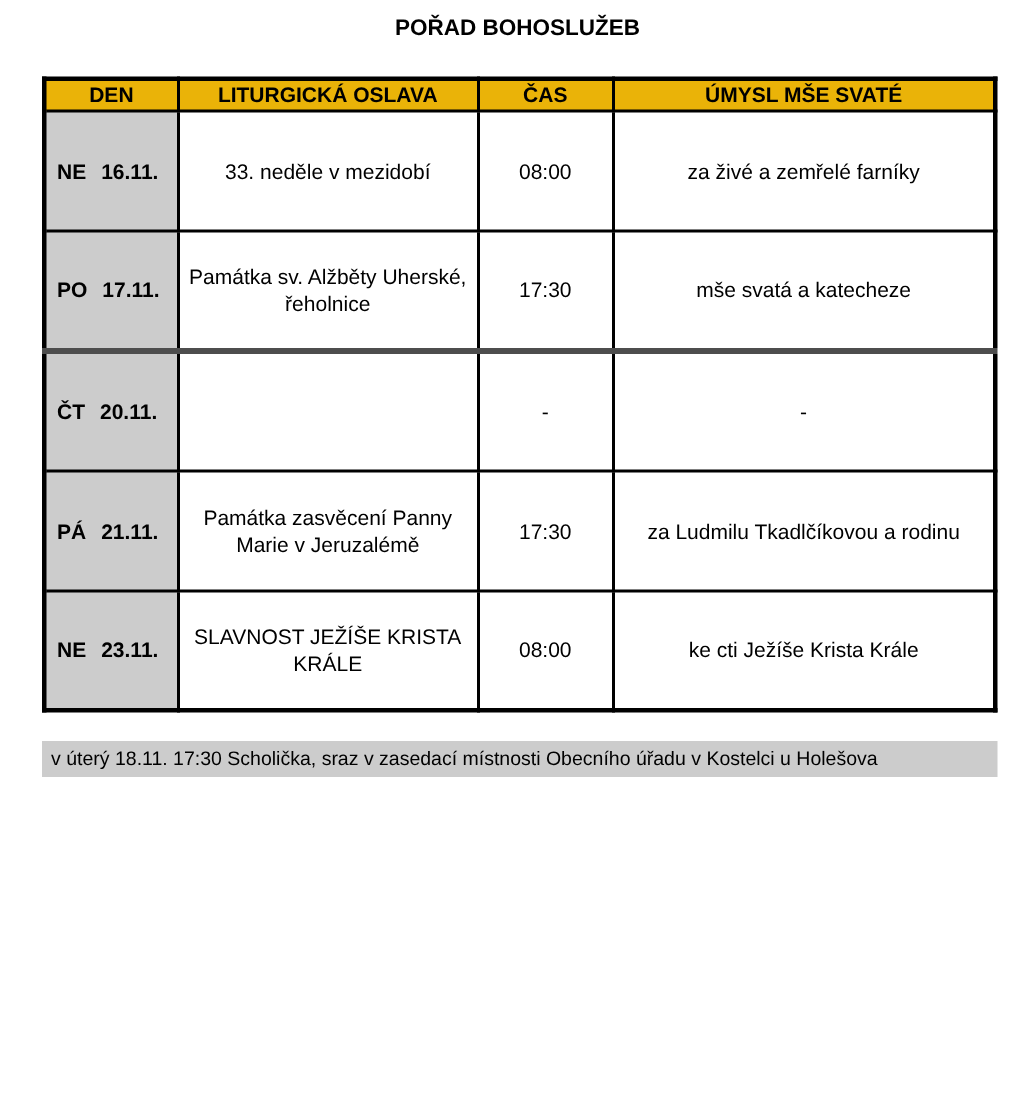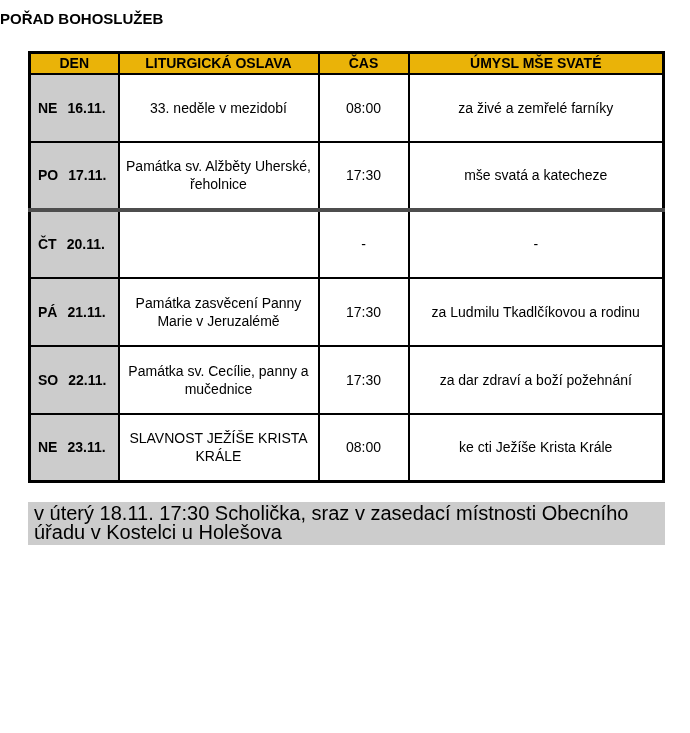--- a/index.html
+++ b/index.html
@@ -11,21 +11,21 @@
     height: 733px;
     font-family: "Liberation Sans", "DejaVu Sans", sans-serif;
     color: #000000;
   }
   .page {
     width: 690px;
     height: 733px;
     overflow: hidden;
   }
   .titles {
-    text-align: left;
+    text-align: center;
     padding-top: 8px;
   }
   .title-main, .title-church {
     font-size: 15px;
     font-weight: bold;
     line-height: 22px;
     margin: 0;
   }
   .title-dates {
     font-size: 14px;
@@ -49,21 +49,21 @@
     border: 2px solid #000000;
     font-size: 14px;
     font-weight: bold;
     height: 21px;
     padding: 1px 2px;
     text-align: center;
     vertical-align: middle;
   }
   table.schedule td {
     border: 2px solid #000000;
-    height: 68px;
+    height: 80px;
     font-size: 14px;
     text-align: center;
     vertical-align: middle;
     padding: 2px 3px;
     line-height: 18px;
   }
   td.day-cell {
     background: #cccccc;
     font-weight: bold;
     text-align: left;
@@ -75,21 +75,21 @@
     padding-left: 4px;
     white-space: nowrap;
   }
   tr.page-break td {
     border-top: 4px solid #4d4d4d;
   }
   .footer-note {
     margin: 19px 0 0 28px;
     width: 637px;
     background: #cccccc;
-    font-size: 20px;
+    font-size: 13px;
     line-height: 19px;
     padding: 2px 6px 3px 6px;
   }
 </style>
 </head>
 <body>
 
 <div class="page">
 
   <div class="titles">
@@ -152,31 +152,20 @@
             <span>21.11.</span>
           </span>
         </td>
         <td>Památka zasvěcení Panny Marie v Jeruzalémě</td>
         <td>17:30</td>
         <td>za Ludmilu Tkadlčíkovou a rodinu</td>
       </tr>
       <tr>
         <td class="day-cell">
           <span class="day-wrap">
-            <span>SO</span>
-            <span>22.11.</span>
-          </span>
-        </td>
-        <td>Památka sv. Cecílie, panny a mučednice</td>
-        <td>17:30</td>
-        <td>za dar zdraví a boží požehnání</td>
-      </tr>
-      <tr>
-        <td class="day-cell">
-          <span class="day-wrap">
             <span>NE</span>
             <span>23.11.</span>
           </span>
         </td>
         <td>SLAVNOST JEŽÍŠE KRISTA KRÁLE</td>
         <td>08:00</td>
         <td>ke cti Ježíše Krista Krále</td>
       </tr>
     </tbody>
   </table>

